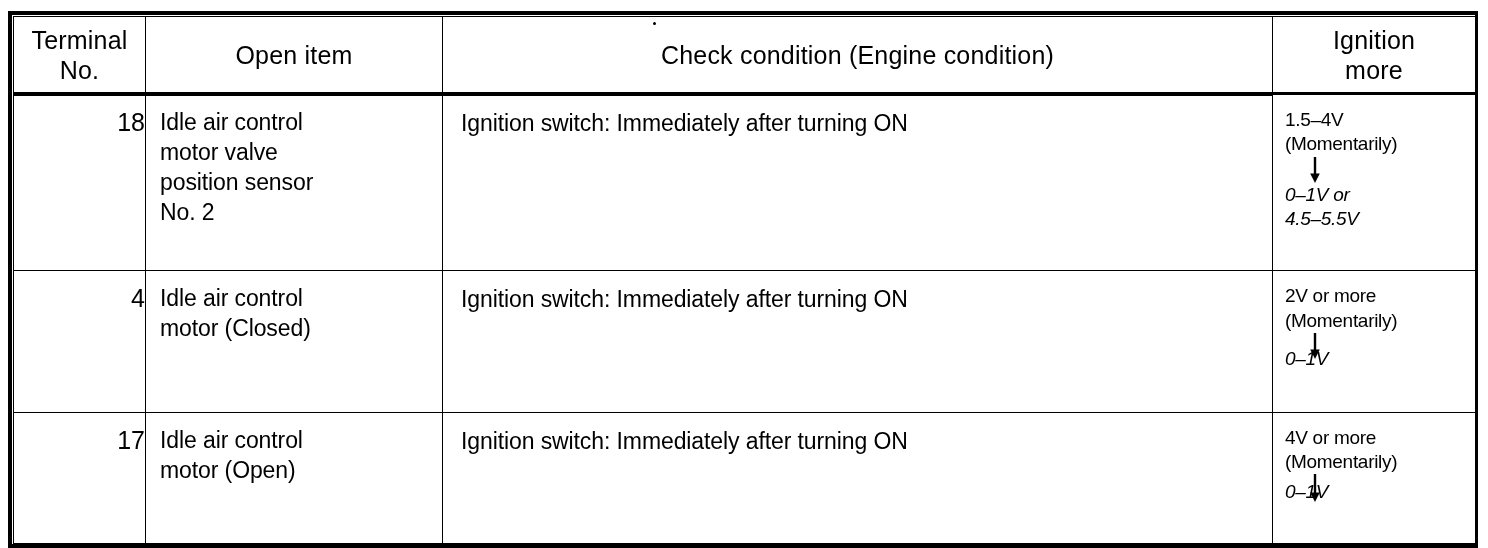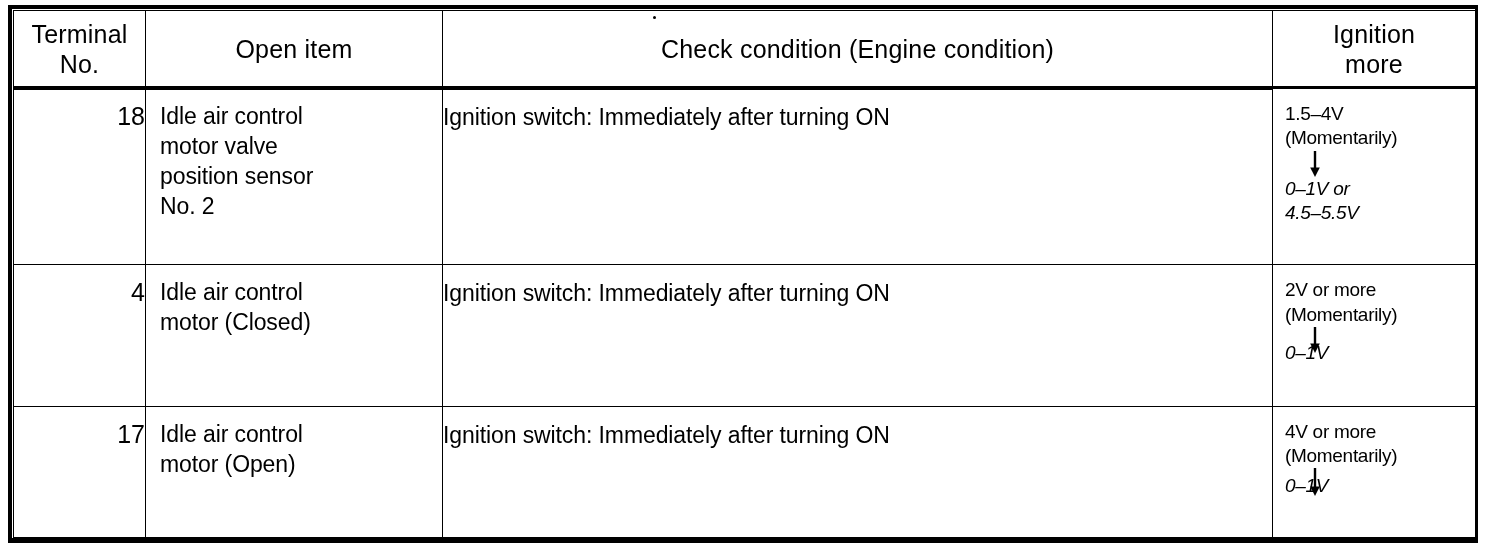--- a/index.html
+++ b/index.html
@@ -21,21 +21,21 @@
     position: relative;
     width: 1488px;
     height: 548px;
     background: #ffffff;
   }
 
   
   .table-wrap {
     position: absolute;
     left: 13px;
-    top: 10px;
+    top: 16px;
     width: 1462px;
     height: 528px;
   }
 
   table.check-table {
     border-collapse: collapse;
     width: 1462px;
     height: 528px;
     table-layout: fixed;
     background: #ffffff;
@@ -119,21 +119,21 @@
   td.item {
     font-size: 23px;
     line-height: 1.30;
     padding: 13px 0 0 14px;
     letter-spacing: -0.1px;
   }
 
   td.cond {
     font-size: 23px;
     line-height: 1.30;
-    padding: 14px 0 0 0;
+    padding: 14px 0 0 18px;
     letter-spacing: -0.1px;
   }
 
   td.std {
     font-size: 19px;
     line-height: 1.28;
     padding: 13px 0 0 12px;
     letter-spacing: -0.3px;
     position: relative;
   }

